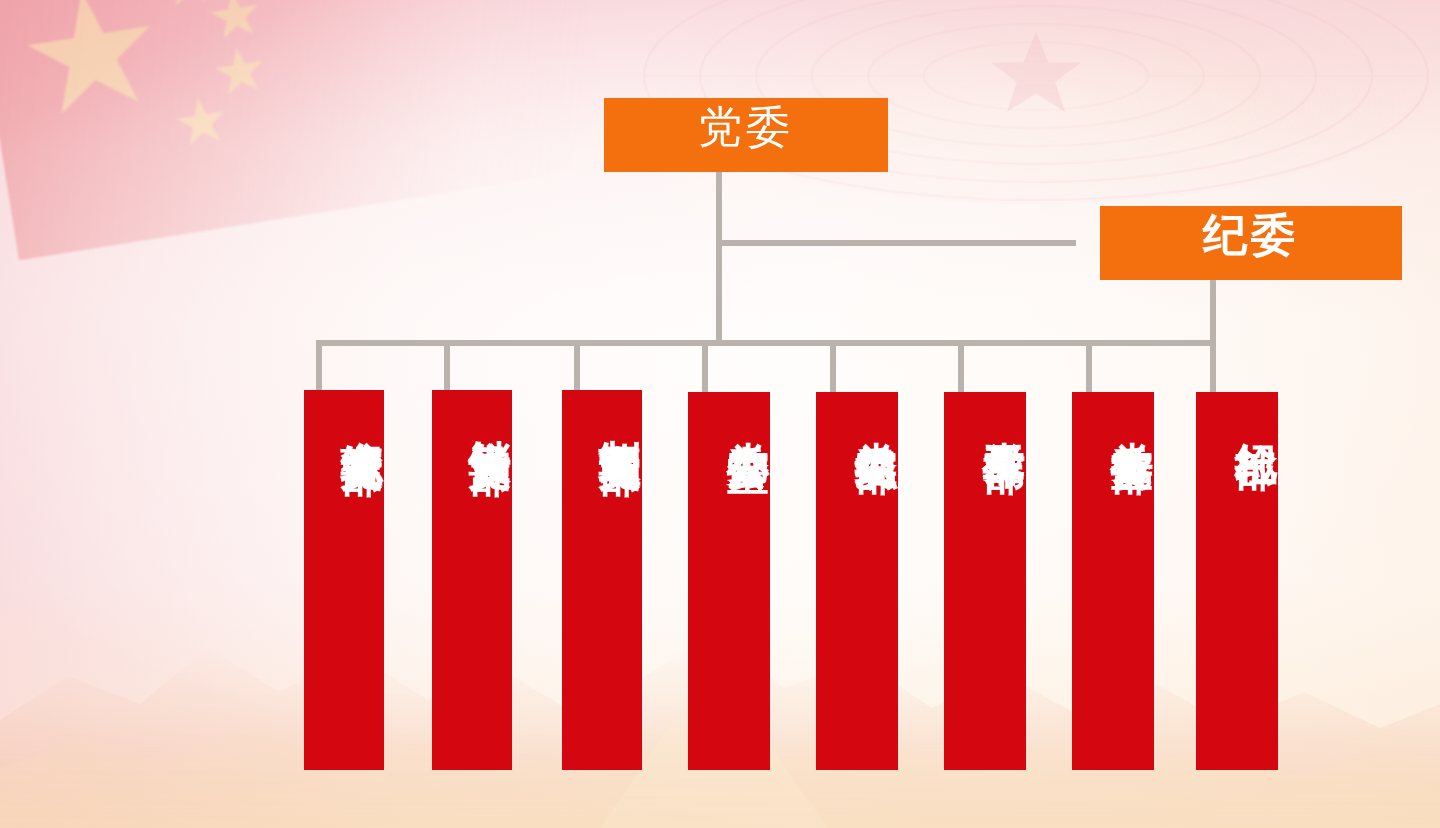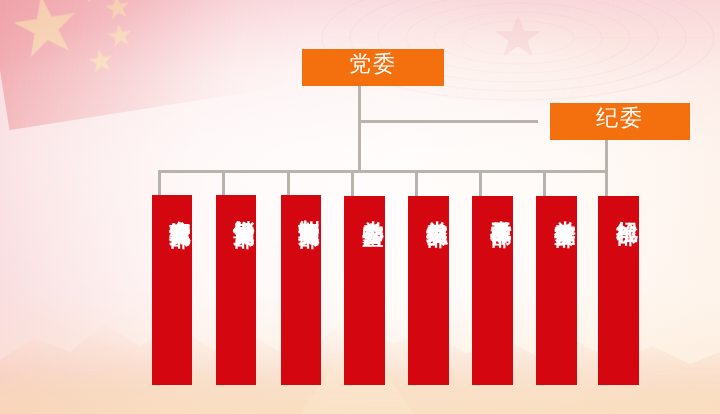--- a/index.html
+++ b/index.html
@@ -230,21 +230,21 @@
   <div class="line v" style="left:351px; top:170px; height:26px;"></div>
   <div class="line v" style="left:415px; top:170px; height:26px;"></div>
   <div class="line v" style="left:479px; top:170px; height:26px;"></div>
   <div class="line v" style="left:543px; top:170px; height:26px;"></div>
   <div class="line v" style="left:605px; top:170px; height:26px;"></div>
 
   <div class="node node-top" style="left:289px; top:49px; width:142px; height:37px;">
     <span>党委</span>
   </div>
 
-  <div class="node node-top" style="left:537px; top:103px; width:140px; height:37px;">
+  <div class="node node-top" style="left:537px; top:103px; width:151px; height:37px;font-weight:bold;">
     <span>纪委</span>
   </div>
 
   <div class="node node-dept" style="left:139px; top:195px; width:40px; height:190px;">
     <span>综合管理党支部</span>
   </div>
 
   <div class="node node-dept" style="left:203px; top:195px; width:40px; height:190px;">
     <span>销售设计党支部</span>
   </div>

